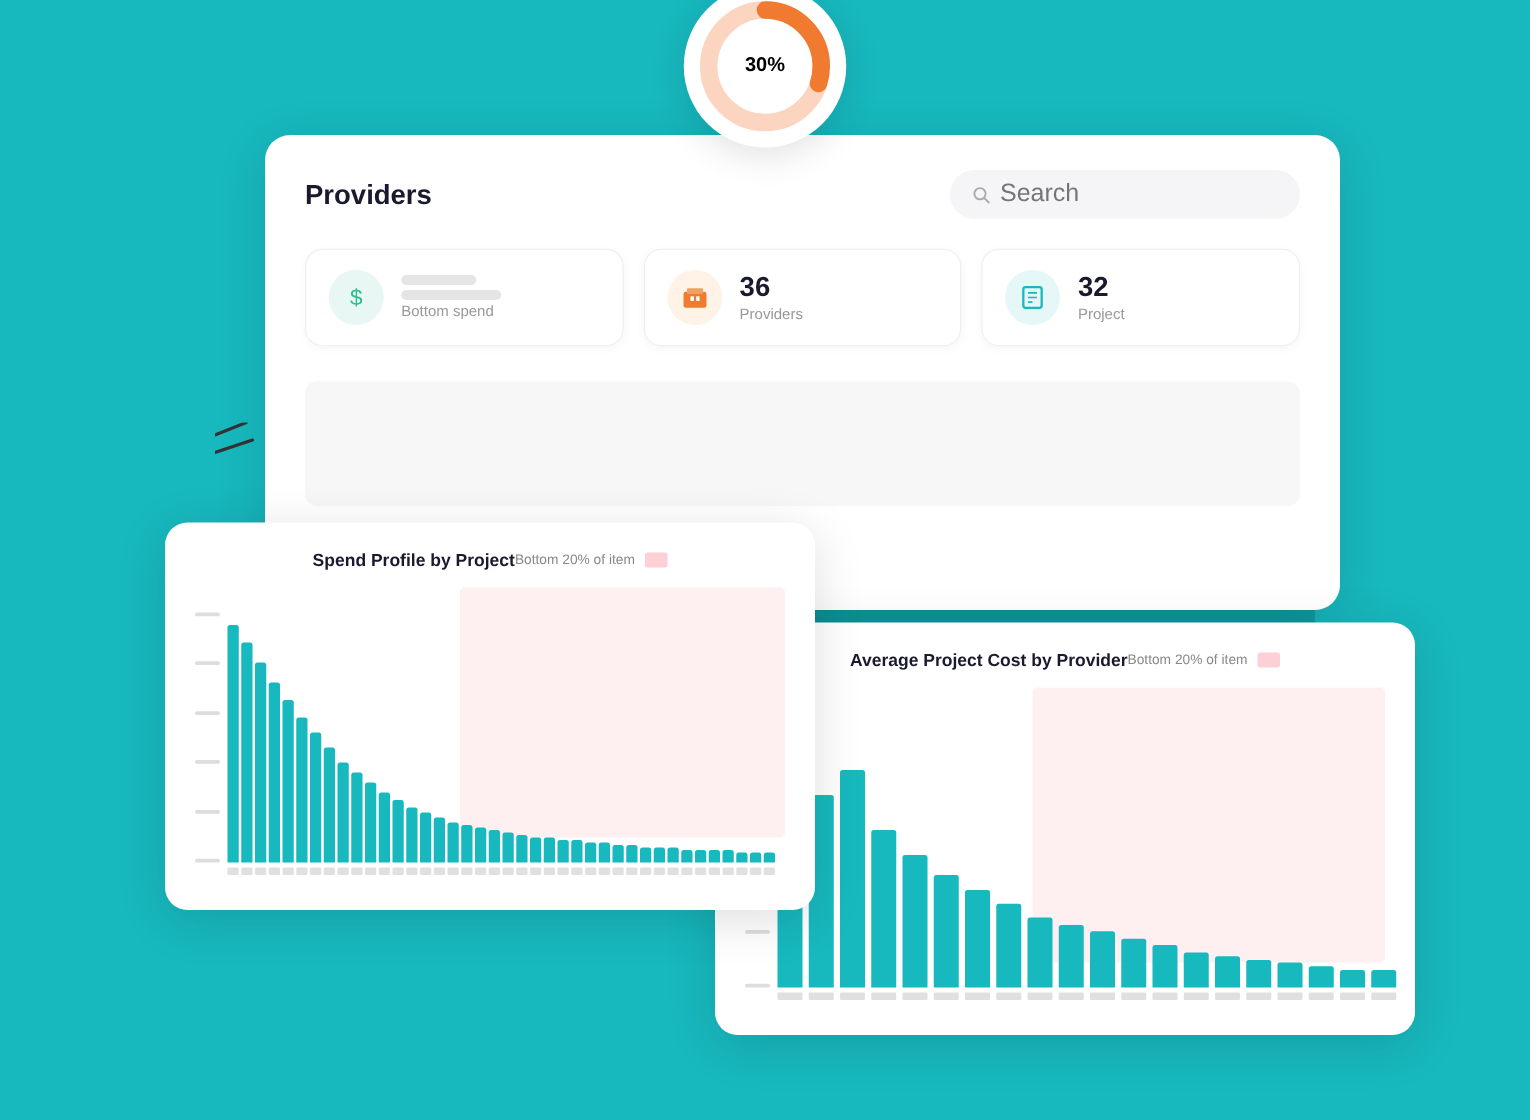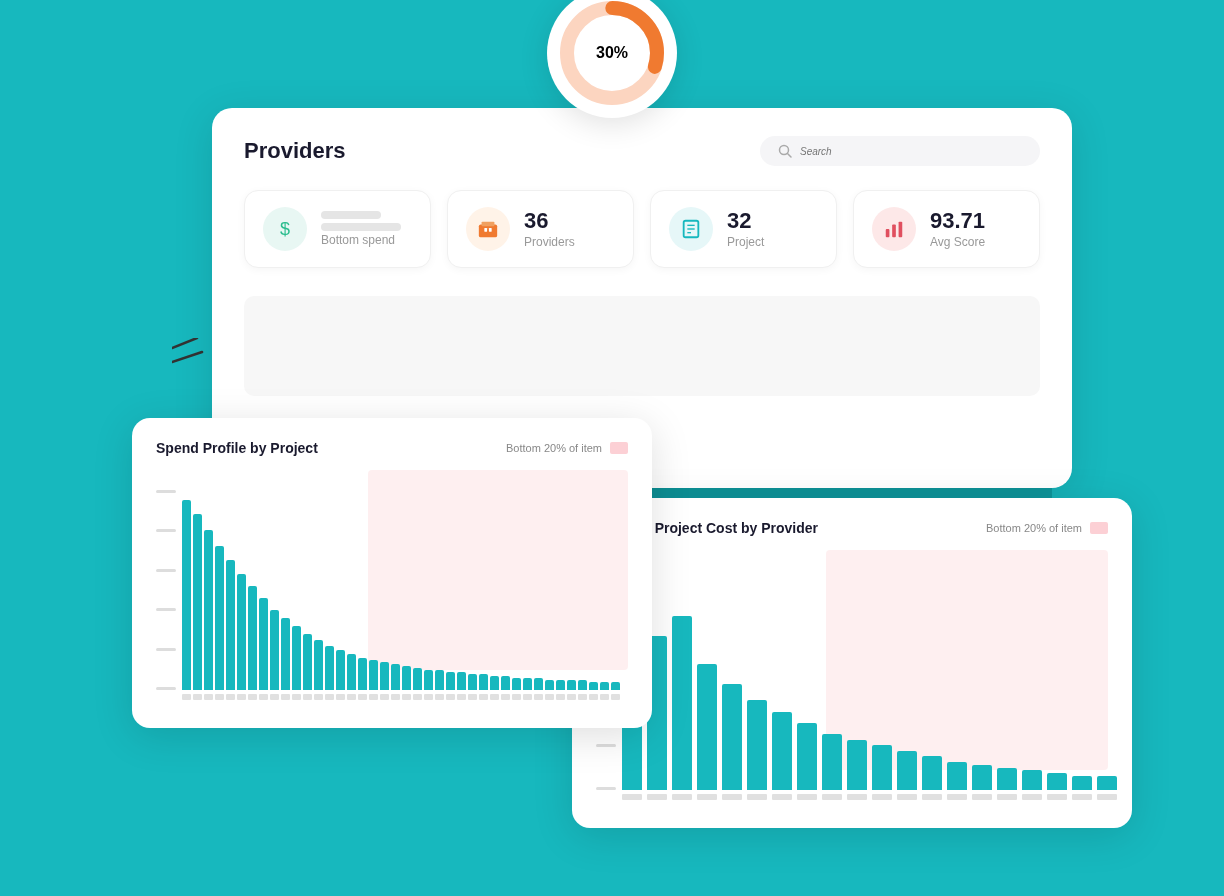--- a/index.html
+++ b/index.html
@@ -82,24 +82,23 @@
 
     .search-icon-svg {
       color: #aaa;
       flex-shrink: 0;
     }
 
     .search-input {
       background: transparent;
       border: none;
       outline: none;
-      font-size: 10px;
+      font-size: 20px;
       color: #404040;
       width: 100%;
-      font-style: italic;
     }
 
     
     .stats-row {
       display: flex;
       gap: 16px;
       margin-bottom: 28px;
     }
 
     .stat-card {
@@ -224,21 +223,21 @@
       background: #ffffff;
       border-radius: 18px;
       box-shadow: 0 8px 40px rgba(0,0,0,0.13);
       z-index: 14;
       padding: 22px 24px 16px;
     }
 
     .chart-header {
       display: flex;
       align-items: center;
-      justify-content: space-between;
+      justify-content: center;
       margin-bottom: 14px;
     }
 
     .chart-title {
       font-size: 14px;
       font-weight: 700;
       color: #1a1a2e;
     }
 
     .chart-legend {
@@ -328,33 +327,20 @@
             <line x1="8" y1="12" x2="16" y2="12" stroke="#17b8be" stroke-width="1.5"></line>
             <line x1="8" y1="16" x2="12" y2="16" stroke="#17b8be" stroke-width="1.5"></line>
           </svg>
         </div>
         <div class="stat-info">
           <span class="stat-value">32</span>
           <span class="stat-label">Project</span>
         </div>
       </div>
 
-      <div class="stat-card">
-        <div class="stat-icon stat-icon-red">
-          <svg width="22" height="22" viewBox="0 0 24 24" fill="none">
-            <rect x="3" y="12" width="4" height="9" rx="1" fill="#e04f5f"></rect>
-            <rect x="10" y="7" width="4" height="14" rx="1" fill="#e04f5f"></rect>
-            <rect x="17" y="4" width="4" height="17" rx="1" fill="#e04f5f"></rect>
-          </svg>
-        </div>
-        <div class="stat-info">
-          <span class="stat-value">93.71</span>
-          <span class="stat-label">Avg Score</span>
-        </div>
-      </div>
     </div>
 
     <div style="background:#f7f7f7; border-radius:10px; height:100px; width:100%;"></div>
   </div>
 
   <div class="chart-card-1">
     <div class="chart-header">
       <span class="chart-title">Spend Profile by Project</span>
       <div class="chart-legend">
         <span>Bottom 20% of item</span>

